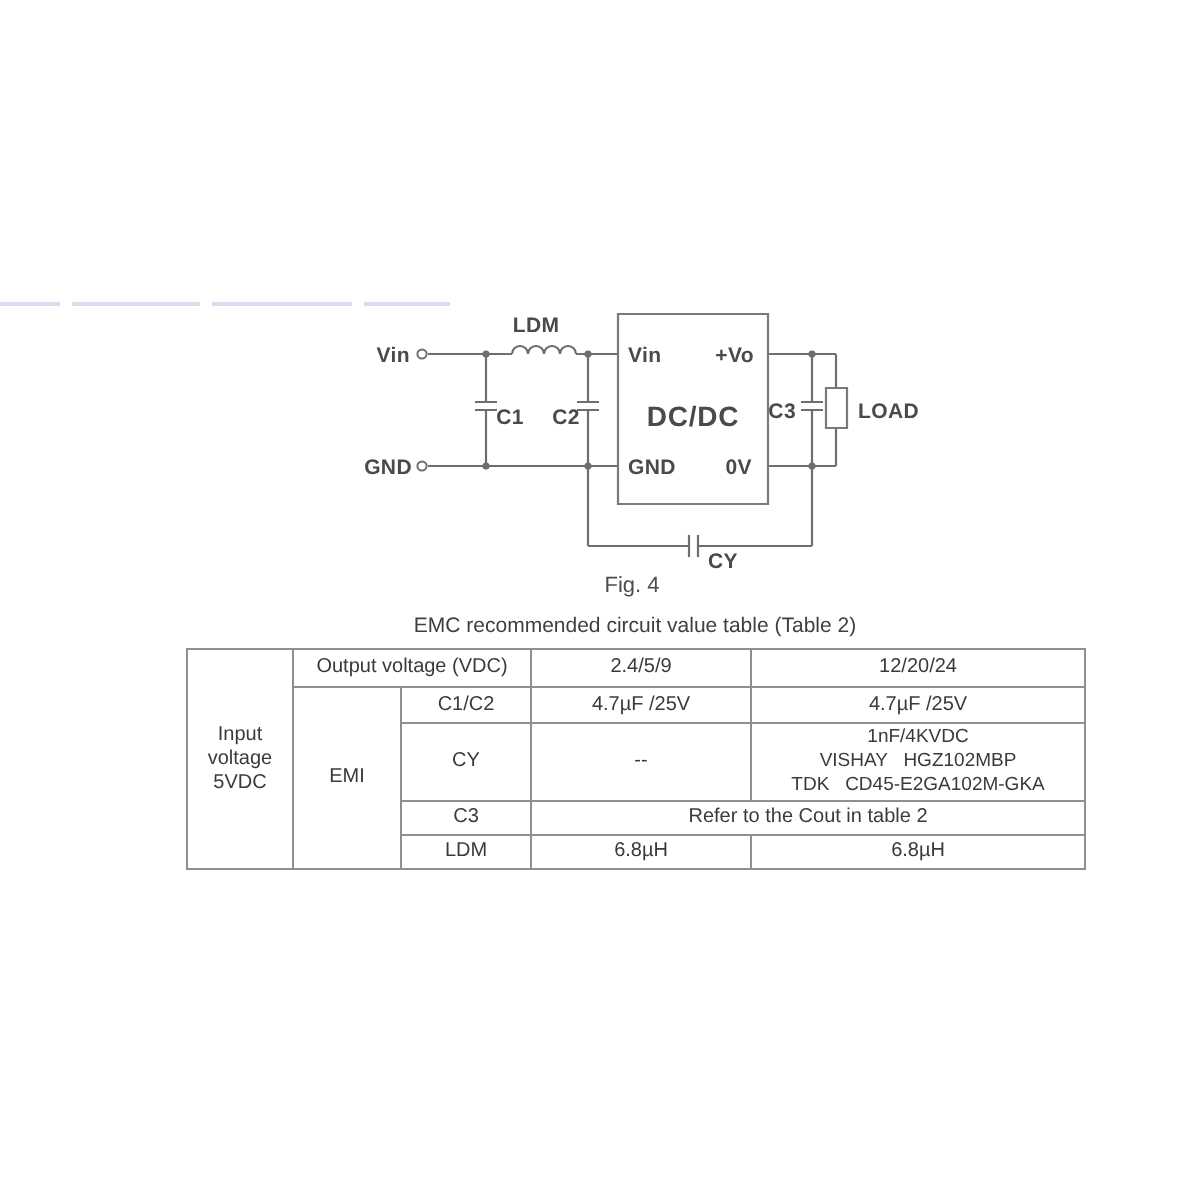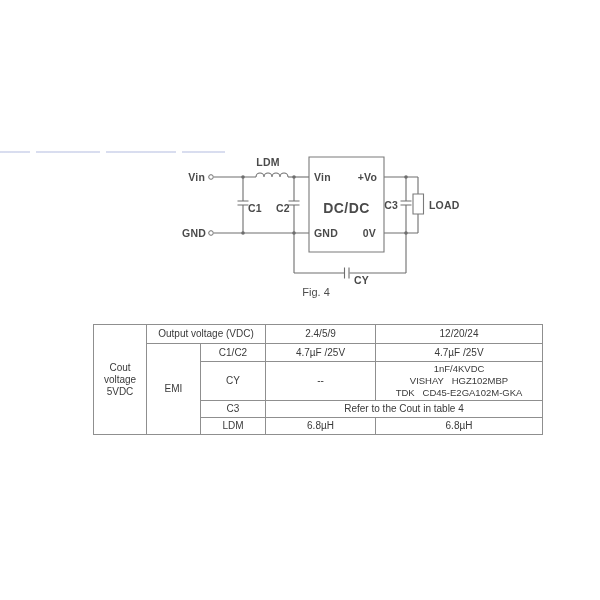--- a/index.html
+++ b/index.html
@@ -88,32 +88,33 @@
     <text class="lbl" x="377" y="181" text-anchor="end">+Vo</text>
     <text class="lbl-big" x="346.5" y="213" text-anchor="middle">DC/DC</text>
     <text class="lbl" x="314" y="237" text-anchor="start">GND</text>
     <text class="lbl" x="376" y="237" text-anchor="end">0V</text>
     <text class="lbl" x="398" y="209" text-anchor="end">C3</text>
     <text class="lbl" x="429" y="209" text-anchor="start">LOAD</text>
     <text class="lbl" x="354" y="284" text-anchor="start">CY</text>
     <text class="lbl-fig" x="316" y="296" text-anchor="middle">Fig. 4</text>
   </svg>
 
+  <div class="table-title">EMC recommended circuit value table (Table 2)</div>
 
   <table class="emc-table">
     <colgroup>
       <col style="width:53px">
         <col style="width:54px">
         <col style="width:65px">
       <col style="width:110px">
         <col style="width:167px">
     </colgroup>
     <tbody>
         <tr class="r1">
-      <td rowspan="5">Cout voltage 5VDC</td>
+      <td rowspan="5">Input voltage 5VDC</td>
       <td colspan="2">Output voltage (VDC)</td>
       <td>2.4/5/9</td>
       <td>12/20/24</td>
     </tr>
     <tr class="r2">
       <td rowspan="4">EMI</td>
       <td>C1/C2</td>
       <td>4.7µF /25V</td>
       <td>4.7µF /25V</td>
     </tr>
@@ -121,21 +122,21 @@
       <td>CY</td>
       <td>--</td>
       <td class="cy-lines">
         <div>1nF/4KVDC</div>
         <div>VISHAY   HGZ102MBP</div>
         <div>TDK   CD45-E2GA102M-GKA</div>
       </td>
     </tr>
     <tr class="r4">
       <td>C3</td>
-      <td colspan="2">Refer to the Cout in table 4</td>
+      <td colspan="2">Refer to the Cout in table 2</td>
     </tr>
     <tr class="r5">
       <td>LDM</td>
       <td>6.8µH</td>
       <td>6.8µH</td>
     </tr>
   </tbody>
     </table>
 
 </div>

